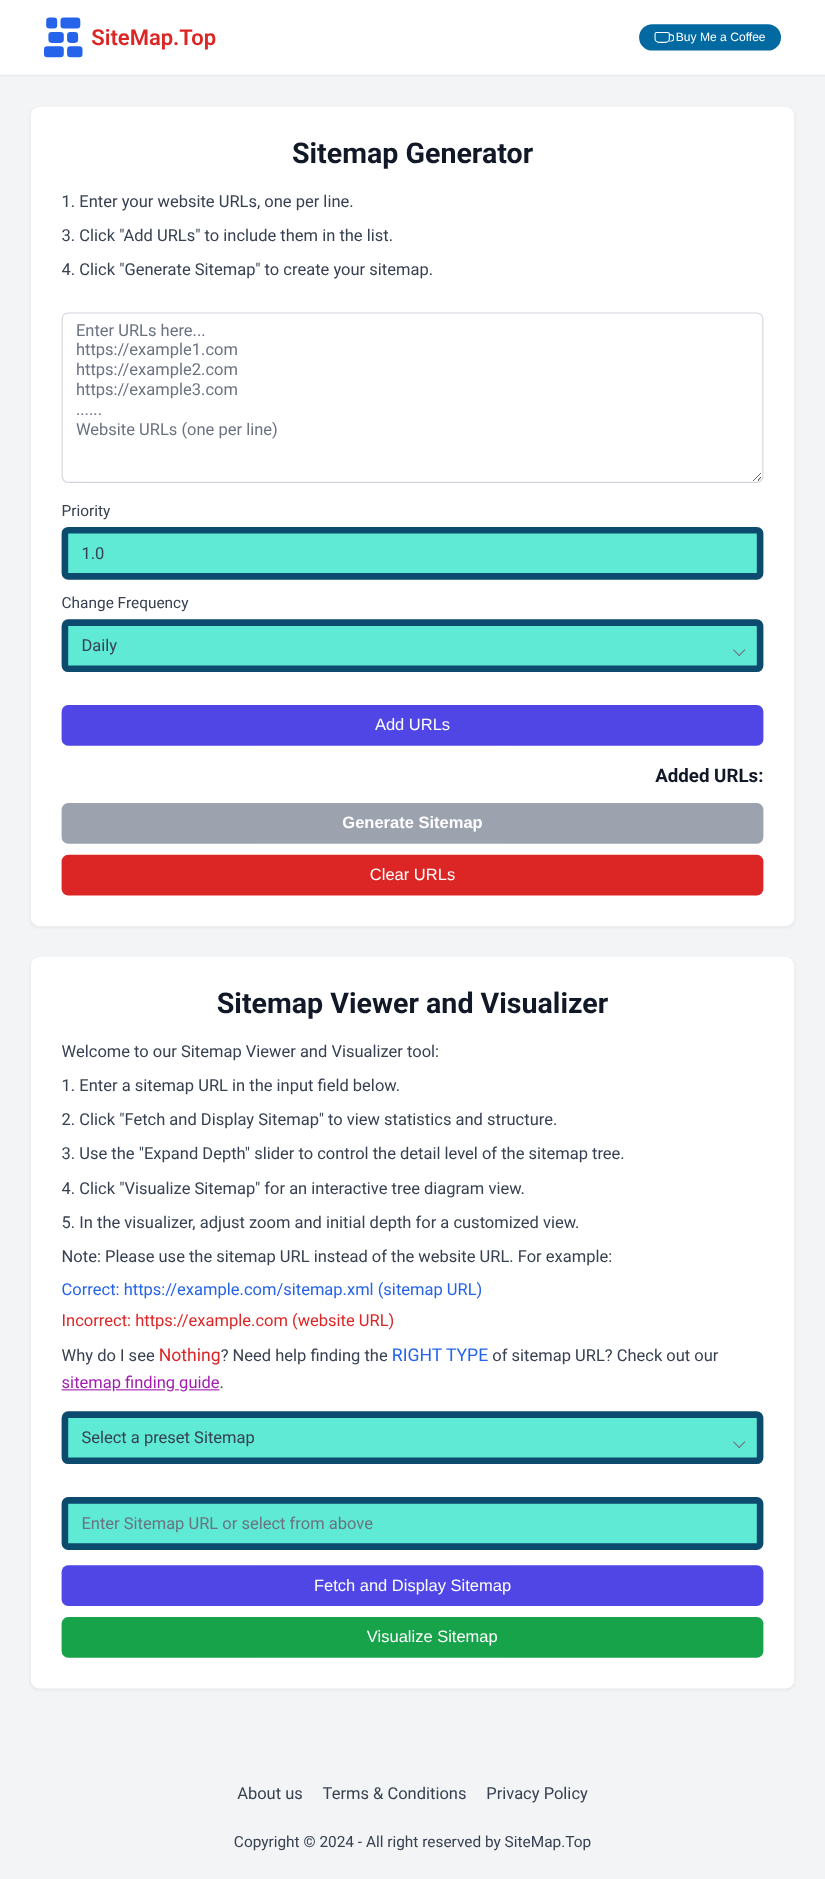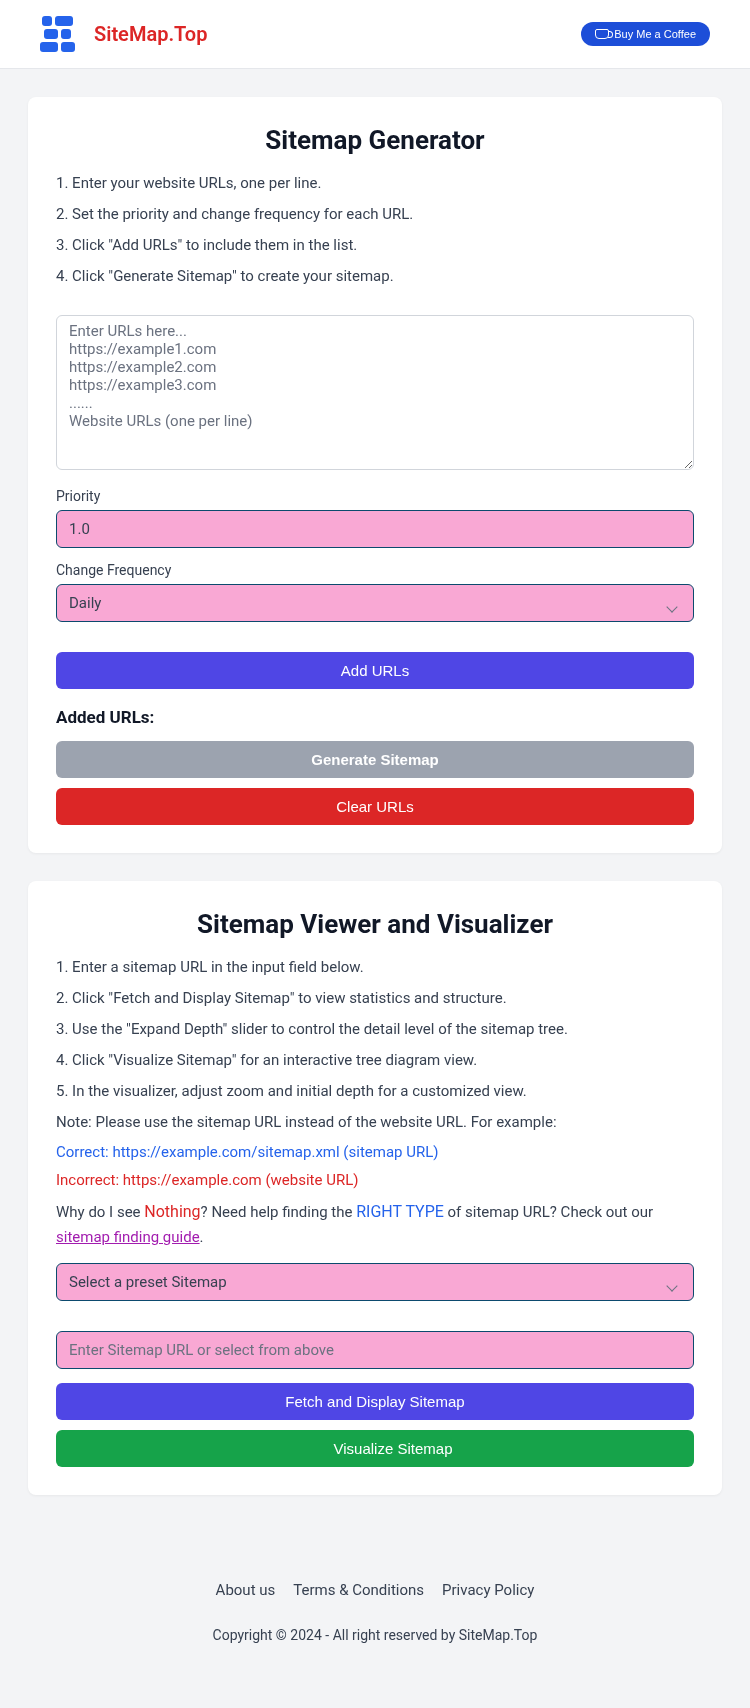--- a/index.html
+++ b/index.html
@@ -13,21 +13,21 @@
   background: #fff;
   display: flex;
   align-items: center;
   justify-content: space-between;
   padding: 16px 40px;
   border-bottom: 1px solid #e5e7eb;
 }
 .logo {
   display: flex;
   align-items: center;
-  gap: 19px;
+  gap: 8px;
 }
 .logo-icon {
   display: flex;
   flex-direction: column;
   gap: 3px;
 }
 .logo-icon-row {
   display: flex;
   gap: 3px;
   justify-content: center;
@@ -38,21 +38,21 @@
 }
 .block-sm { width: 10px; height: 10px; }
 .block-md { width: 14px; height: 10px; }
 .block-lg { width: 18px; height: 10px; }
 .logo-text {
   font-size: 20px;
   font-weight: 600;
   color: #dc2626;
 }
 .coffee-btn {
-  background: #1d4ed8;
+  background: #0369a1;
   color: #fff;
   border: none;
   border-radius: 16px;
   padding: 6px 14px;
   font-size: 11px;
   font-weight: 500;
   display: flex;
   align-items: center;
   gap: 5px;
   cursor: pointer;
@@ -113,27 +113,27 @@
 }
 .textarea::placeholder { color: #6b7280; white-space: pre-wrap; }
 .field-label {
   font-size: 14px;
   color: #374151;
   margin-bottom: 6px;
   display: block;
 }
 .text-input, .select {
   width: 100%;
-  border: 1px solid #0c4a6e;
+  border: 6px solid #0c4a6e;
   border-radius: 6px;
   padding: 9px 12px;
   font-size: 15px;
   font-family: inherit;
   color: #374151;
-  background: #f9a8d4;
+  background: #5eead4;
   margin-bottom: 14px;
 }
 .select {
   appearance: none;
   -webkit-appearance: none;
   position: relative;
 }
 .select-wrap {
   position: relative;
   margin-bottom: 14px;
@@ -171,20 +171,21 @@
 }
 .btn-primary { background: #4f46e5; }
 .btn-secondary { background: #9ca3af; font-weight: bold; }
 .btn-danger { background: #dc2626; }
 .btn-success { background: #16a34a; padding-left: 36px; }
 .section-label {
   font-size: 17px;
   font-weight: 700;
   color: #111827;
   margin: 8px 0 14px;
+  text-align: right;
 }
 .note-correct { color: #2563eb; font-size: 15px; margin-bottom: 10px; }
 .note-incorrect { color: #dc2626; font-size: 15px; margin-bottom: 10px; }
 .help-text { font-size: 15px; color: #374151; margin-bottom: 14px; line-height: 1.6; }
 .hl-red { color: #dc2626; font-size: 16px; }
 .hl-blue { color: #2563eb; font-size: 16px; }
 .link { color: #a21caf; text-decoration: underline; font-size: 15px; }
 .footer {
   background: #f3f4f6;
   text-align: center;
@@ -232,21 +233,20 @@
     <span class="coffee-icon"></span>
     <span>Buy Me a Coffee</span>
   </button>
 </div>
 
 <div class="container">
 
   <div class="card">
     <h1 class="card-title">Sitemap Generator</h1>
     <p class="instruction">1. Enter your website URLs, one per line.</p>
-    <p class="instruction">2. Set the priority and change frequency for each URL.</p>
     <p class="instruction">3. Click "Add URLs" to include them in the list.</p>
     <p class="instruction">4. Click "Generate Sitemap" to create your sitemap.</p>
 
     <textarea class="textarea" placeholder="Enter URLs here...
 https://example1.com
 https://example2.com
 https://example3.com
 ......
 Website URLs (one per line)" style=""></textarea>
 
@@ -264,20 +264,21 @@
     <button class="btn btn-primary">Add URLs</button>
 
     <div class="section-label">Added URLs:</div>
 
     <button class="btn btn-secondary">Generate Sitemap</button>
     <button class="btn btn-danger" style="margin-bottom:0">Clear URLs</button>
   </div>
 
   <div class="card">
     <h1 class="card-title">Sitemap Viewer and Visualizer</h1>
+    <p class="instruction">Welcome to our Sitemap Viewer and Visualizer tool:</p>
     <p class="instruction">1. Enter a sitemap URL in the input field below.</p>
     <p class="instruction">2. Click "Fetch and Display Sitemap" to view statistics and structure.</p>
     <p class="instruction">3. Use the "Expand Depth" slider to control the detail level of the sitemap tree.</p>
     <p class="instruction">4. Click "Visualize Sitemap" for an interactive tree diagram view.</p>
     <p class="instruction">5. In the visualizer, adjust zoom and initial depth for a customized view.</p>
     <p class="instruction">Note: Please use the sitemap URL instead of the website URL. For example:</p>
     <p class="note-correct">Correct: https://example.com/sitemap.xml (sitemap URL)</p>
     <p class="note-incorrect">Incorrect: https://example.com (website URL)</p>
     <p class="help-text">
       <span>Why do I see </span><span class="hl-red">Nothing</span><span>? Need help finding the </span><span class="hl-blue">RIGHT TYPE</span><span> of sitemap URL? Check out our </span><a href="#" class="link">sitemap finding guide</a><span>.</span>

